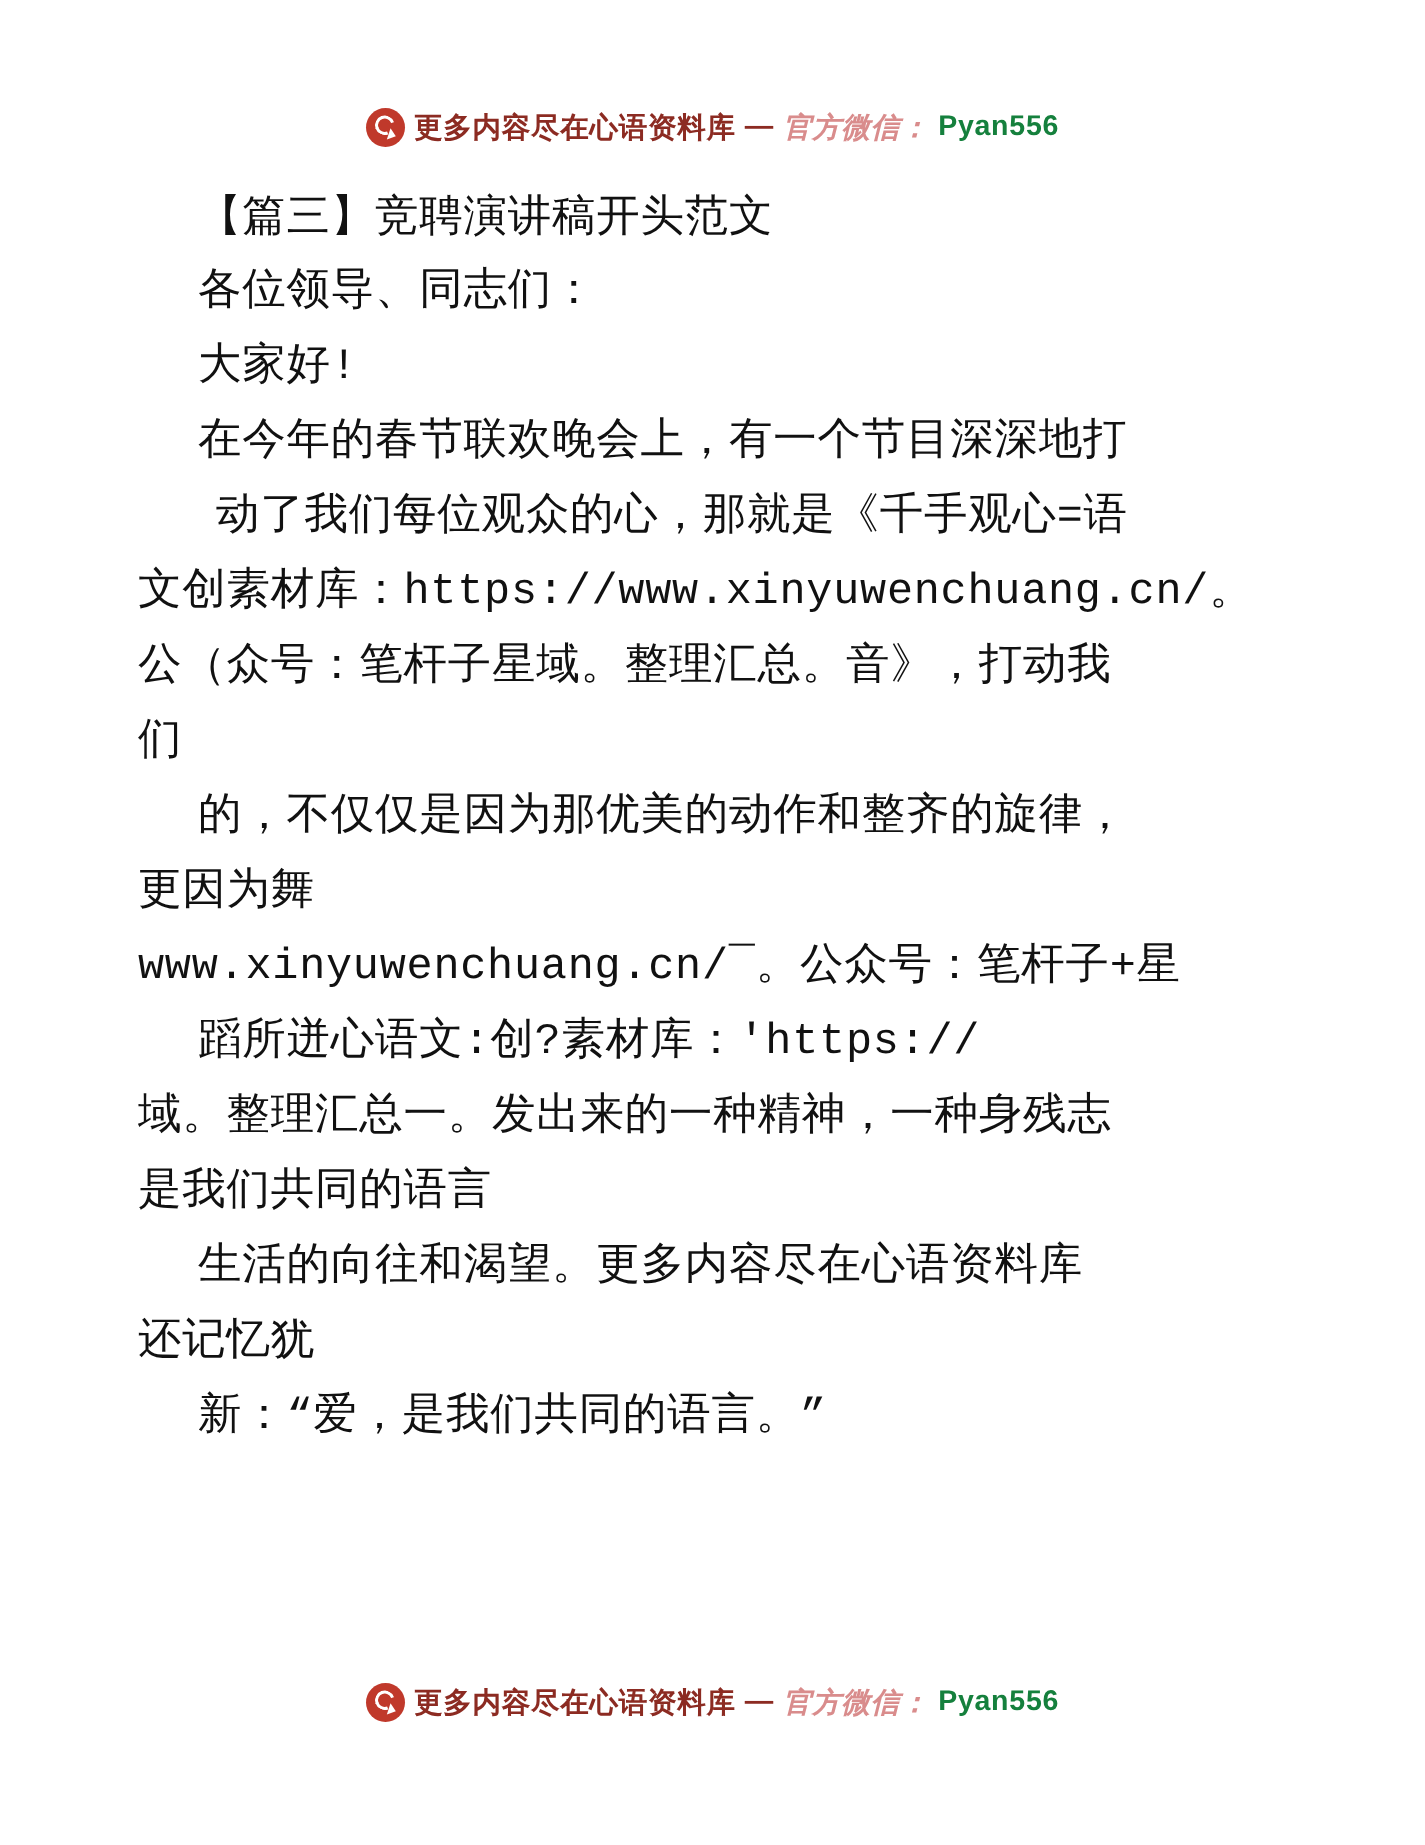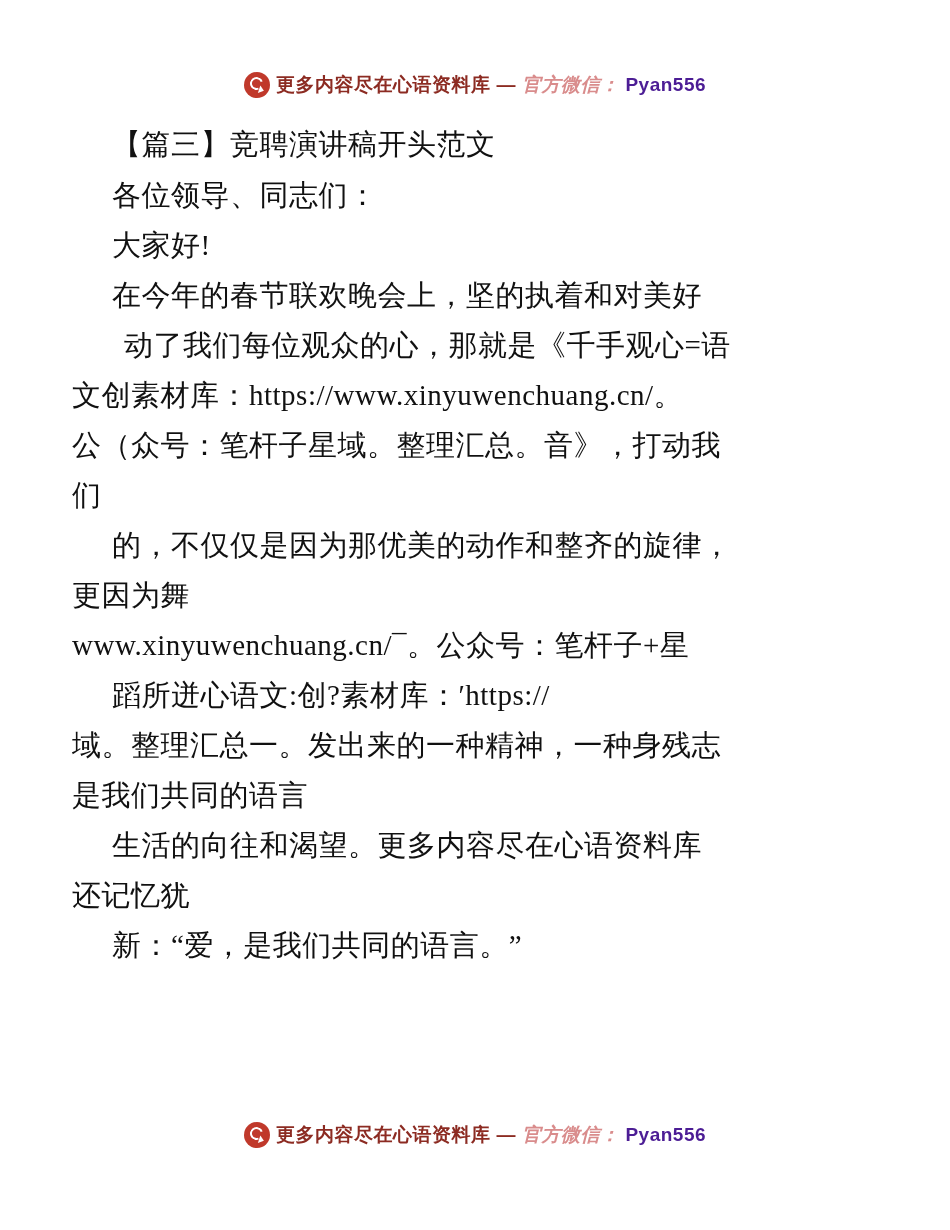--- a/index.html
+++ b/index.html
@@ -72,36 +72,37 @@
     width: 0;
     height: 0;
     border-left: 5px solid #ffffff;
     border-top: 4px solid transparent;
     border-bottom: 4px solid transparent;
     transform: rotate(18deg);
   }
   .wm-main { color: #8c2b22; }
   .wm-sep { color: #8c2b22; }
   .wm-sub { color: #d98c8c; font-style: italic; }
-  .wm-id  { color: #4c1d95; }
+  .wm-id  { color: #15803d; }
 
   
   .doc {
     position: absolute;
-    left: 72px;
+    left: 92px;
     top: 118px;
     width: 780px;
   }
 
   .line {
     font-size: 29px;
     line-height: 50px;
     letter-spacing: 0.5px;
     white-space: pre-wrap;
     color: #111111;
+    font-family: Liberation Mono, monospace;
   }
   .indent-1 { text-indent: 40px; }
   .indent-2 { text-indent: 52px; }
   .indent-0 { text-indent: 0; }
 
   .heading {
     font-size: 29px;
     line-height: 52px;
     letter-spacing: 0.5px;
     color: #111111;
@@ -119,21 +120,21 @@
     <span class="wm-sub">官方微信：</span>
     <span class="wm-id">Pyan556</span>
   </div>
 
   <div class="doc">
 
     <div class="heading indent-1">【篇三】竞聘演讲稿开头范文</div>
 
     <div class="line indent-1">各位领导、同志们：</div>
     <div class="line indent-1">大家好!</div>
-    <div class="line indent-1">在今年的春节联欢晚会上，坚的执着和对美好</div>
+    <div class="line indent-1">在今年的春节联欢晚会上，有一个节目深深地打</div>
     <div class="line indent-2">动了我们每位观众的心，那就是《千手观心=语</div>
     <div class="line indent-0">文创素材库：https://www.xinyuwenchuang.cn/。</div>
     <div class="line indent-0">公（众号：笔杆子星域。整理汇总。音》，打动我</div>
     <div class="line indent-0">们</div>
     <div class="line indent-1">的，不仅仅是因为那优美的动作和整齐的旋律，</div>
     <div class="line indent-0">更因为舞</div>
     <div class="line indent-0">www.xinyuwenchuang.cn/¯。公众号：笔杆子+星</div>
     <div class="line indent-1">蹈所迸心语文:创?素材库：′https://</div>
     <div class="line indent-0">域。整理汇总一。发出来的一种精神，一种身残志</div>
     <div class="line indent-0">是我们共同的语言</div>

